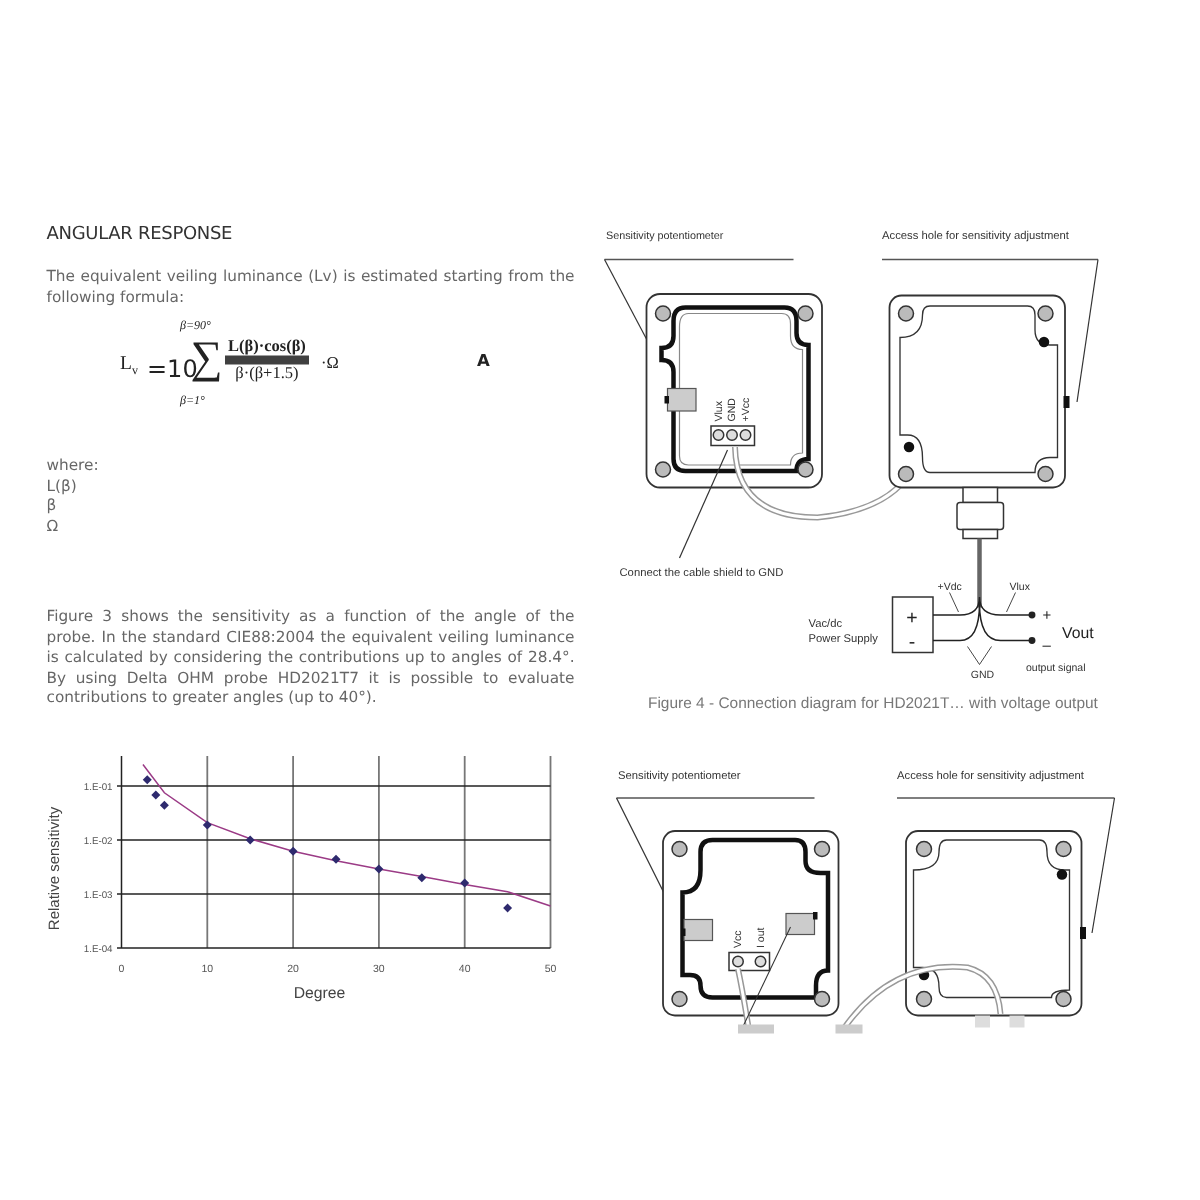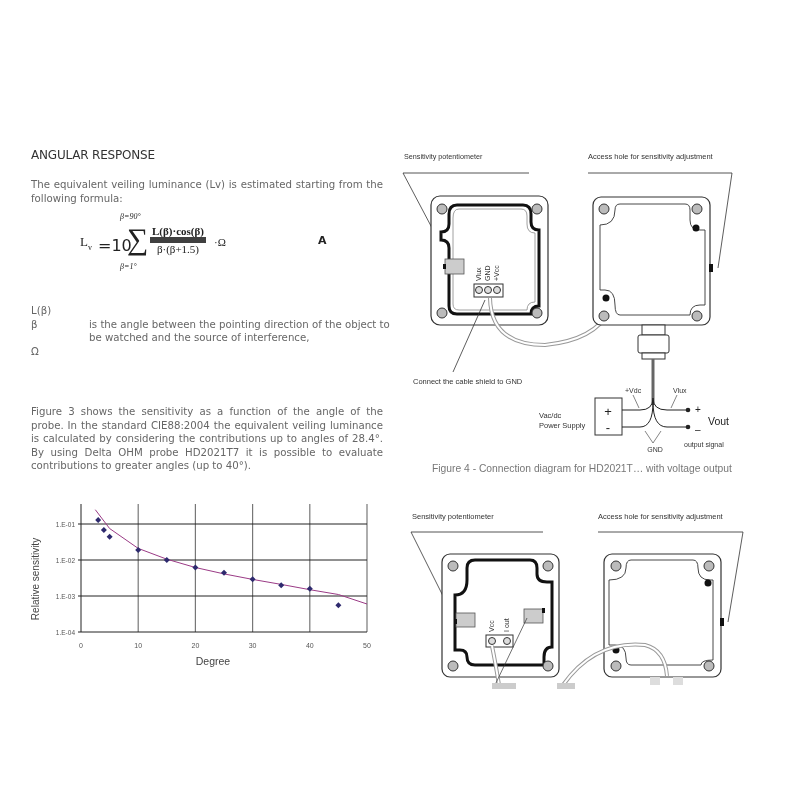--- a/index.html
+++ b/index.html
@@ -41,26 +41,26 @@
   <span class="lower">β=1°</span>
   <span class="frac">
     <div class="num">L(β)·cos(β)</div>
     <div class="den">β·(β+1.5)</div>
   </span>
   <span class="omega">·Ω</span>
   <span class="tag">A</span>
 </div>
 
 <div class="abs para where">
+  <div>where:</div>
   <div class="defrow">
     <span class="sym">L(β)</span>
   </div>
   <div class="defrow">
     <span class="sym">β</span>
-    <span class="def">is the angle between the pointing direction of the object to be watched and the source of interference,</span>
   </div>
   <div class="defrow">
     <span class="sym">Ω</span>
   </div>
 </div>
 
 <div class="abs para fig3text">Figure 3 shows the sensitivity as a function of the angle of the probe. In the standard CIE88:2004 the equivalent veiling luminance is calculated by considering the contributions up to angles of 28.4°. By using Delta OHM probe HD2021T7 it is possible to evaluate contributions to greater angles (up to 40°).</div>
 
 <svg class="abs" style="left:0;top:495px" width="390" height="180">
   <g id="chart-grid">

